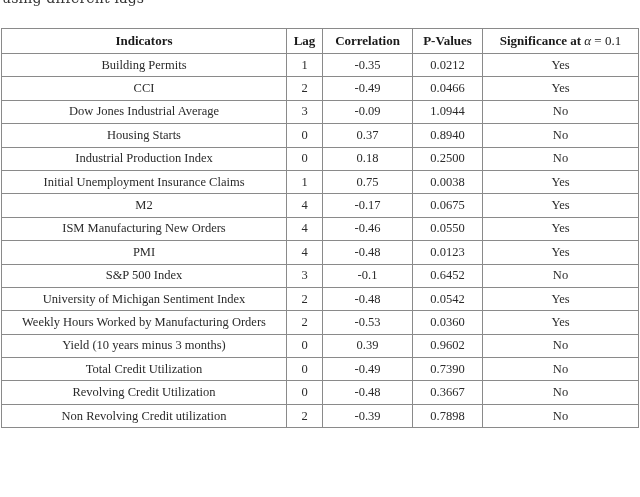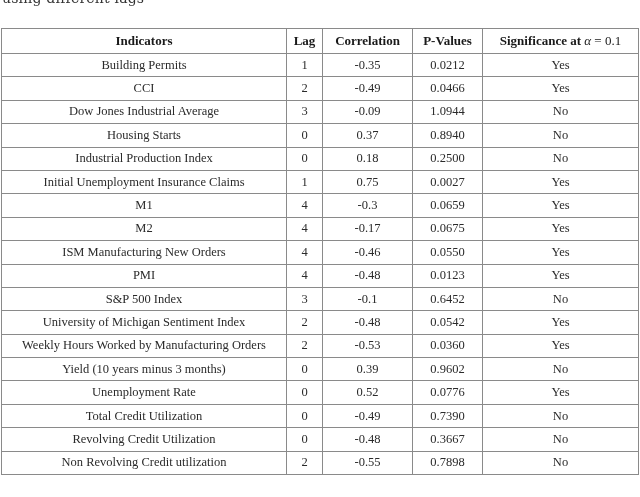--- a/index.html
+++ b/index.html
@@ -115,28 +115,21 @@
         <td>Industrial Production Index</td>
         <td>0</td>
         <td>0.18</td>
         <td>0.2500</td>
         <td>No</td>
       </tr>
       <tr>
         <td>Initial Unemployment Insurance Claims</td>
         <td>1</td>
         <td>0.75</td>
-        <td>0.0027</td>
-        <td>Yes</td>
-      </tr>
-      <tr>
-        <td>M1</td>
-        <td>4</td>
-        <td>-0.3</td>
-        <td>0.0659</td>
+        <td>0.0038</td>
         <td>Yes</td>
       </tr>
       <tr>
         <td>M2</td>
         <td>4</td>
         <td>-0.17</td>
         <td>0.0675</td>
         <td>Yes</td>
       </tr>
       <tr>
@@ -175,41 +168,34 @@
         <td>Yes</td>
       </tr>
       <tr>
         <td>Yield (10 years minus 3 months)</td>
         <td>0</td>
         <td>0.39</td>
         <td>0.9602</td>
         <td>No</td>
       </tr>
       <tr>
-        <td>Unemployment Rate</td>
-        <td>0</td>
-        <td>0.52</td>
-        <td>0.0776</td>
-        <td>Yes</td>
-      </tr>
-      <tr>
         <td>Total Credit Utilization</td>
         <td>0</td>
         <td>-0.49</td>
         <td>0.7390</td>
         <td>No</td>
       </tr>
       <tr>
         <td>Revolving Credit Utilization</td>
         <td>0</td>
         <td>-0.48</td>
         <td>0.3667</td>
         <td>No</td>
       </tr>
       <tr>
         <td>Non Revolving Credit utilization</td>
         <td>2</td>
-        <td>-0.55</td>
+        <td>-0.39</td>
         <td>0.7898</td>
         <td>No</td>
       </tr>
     </tbody>
 </table>
 
 </body></html>

